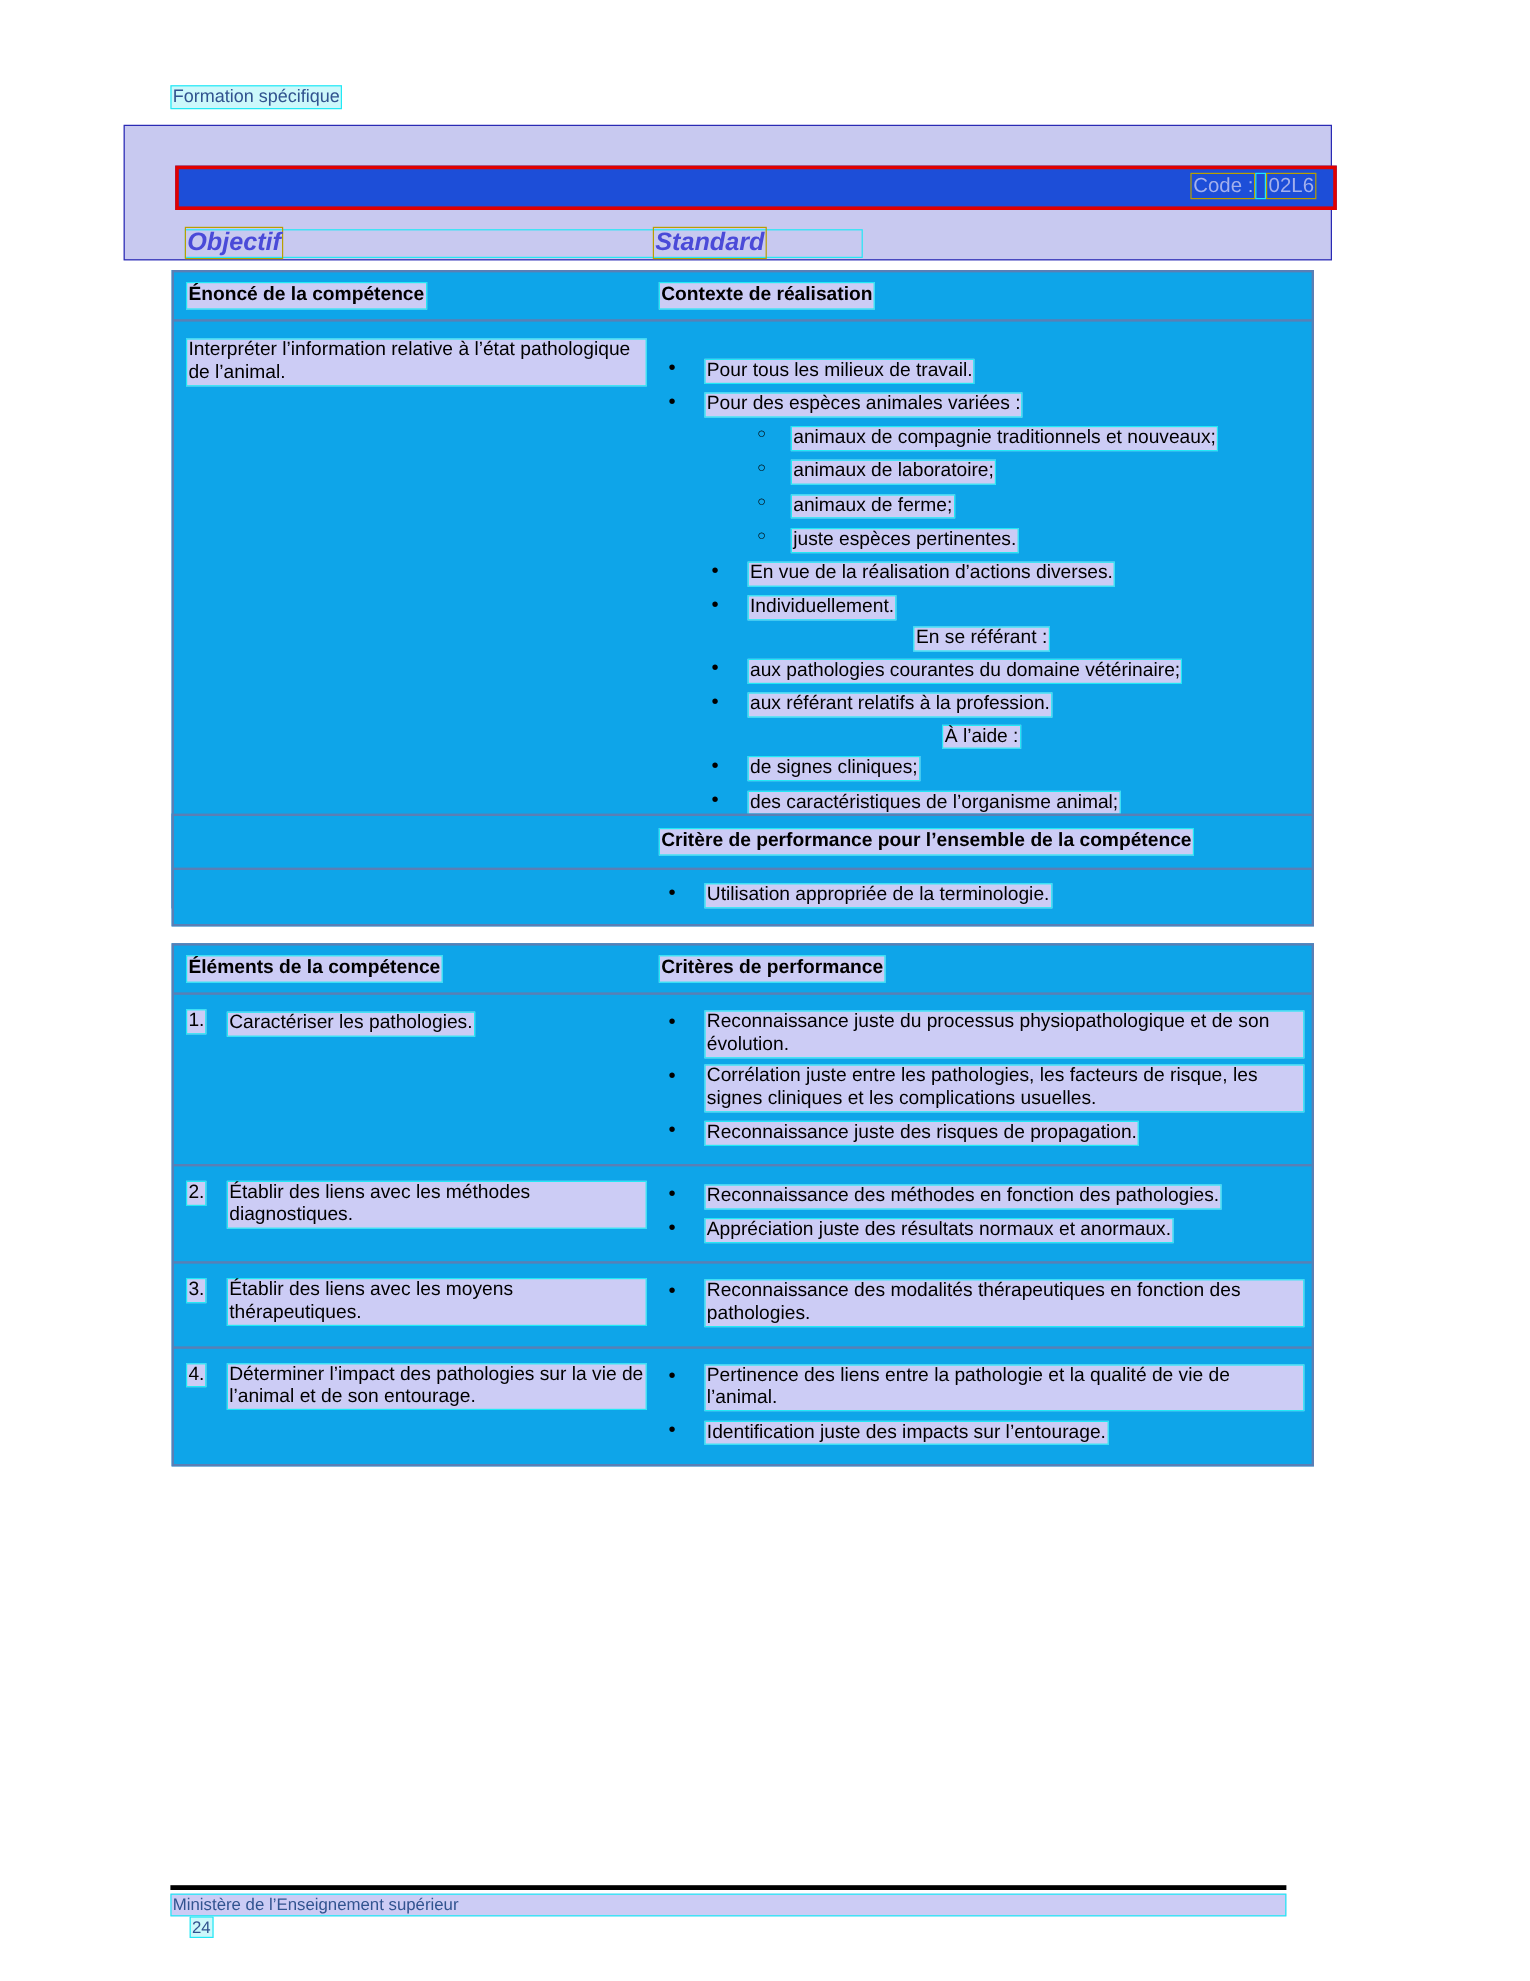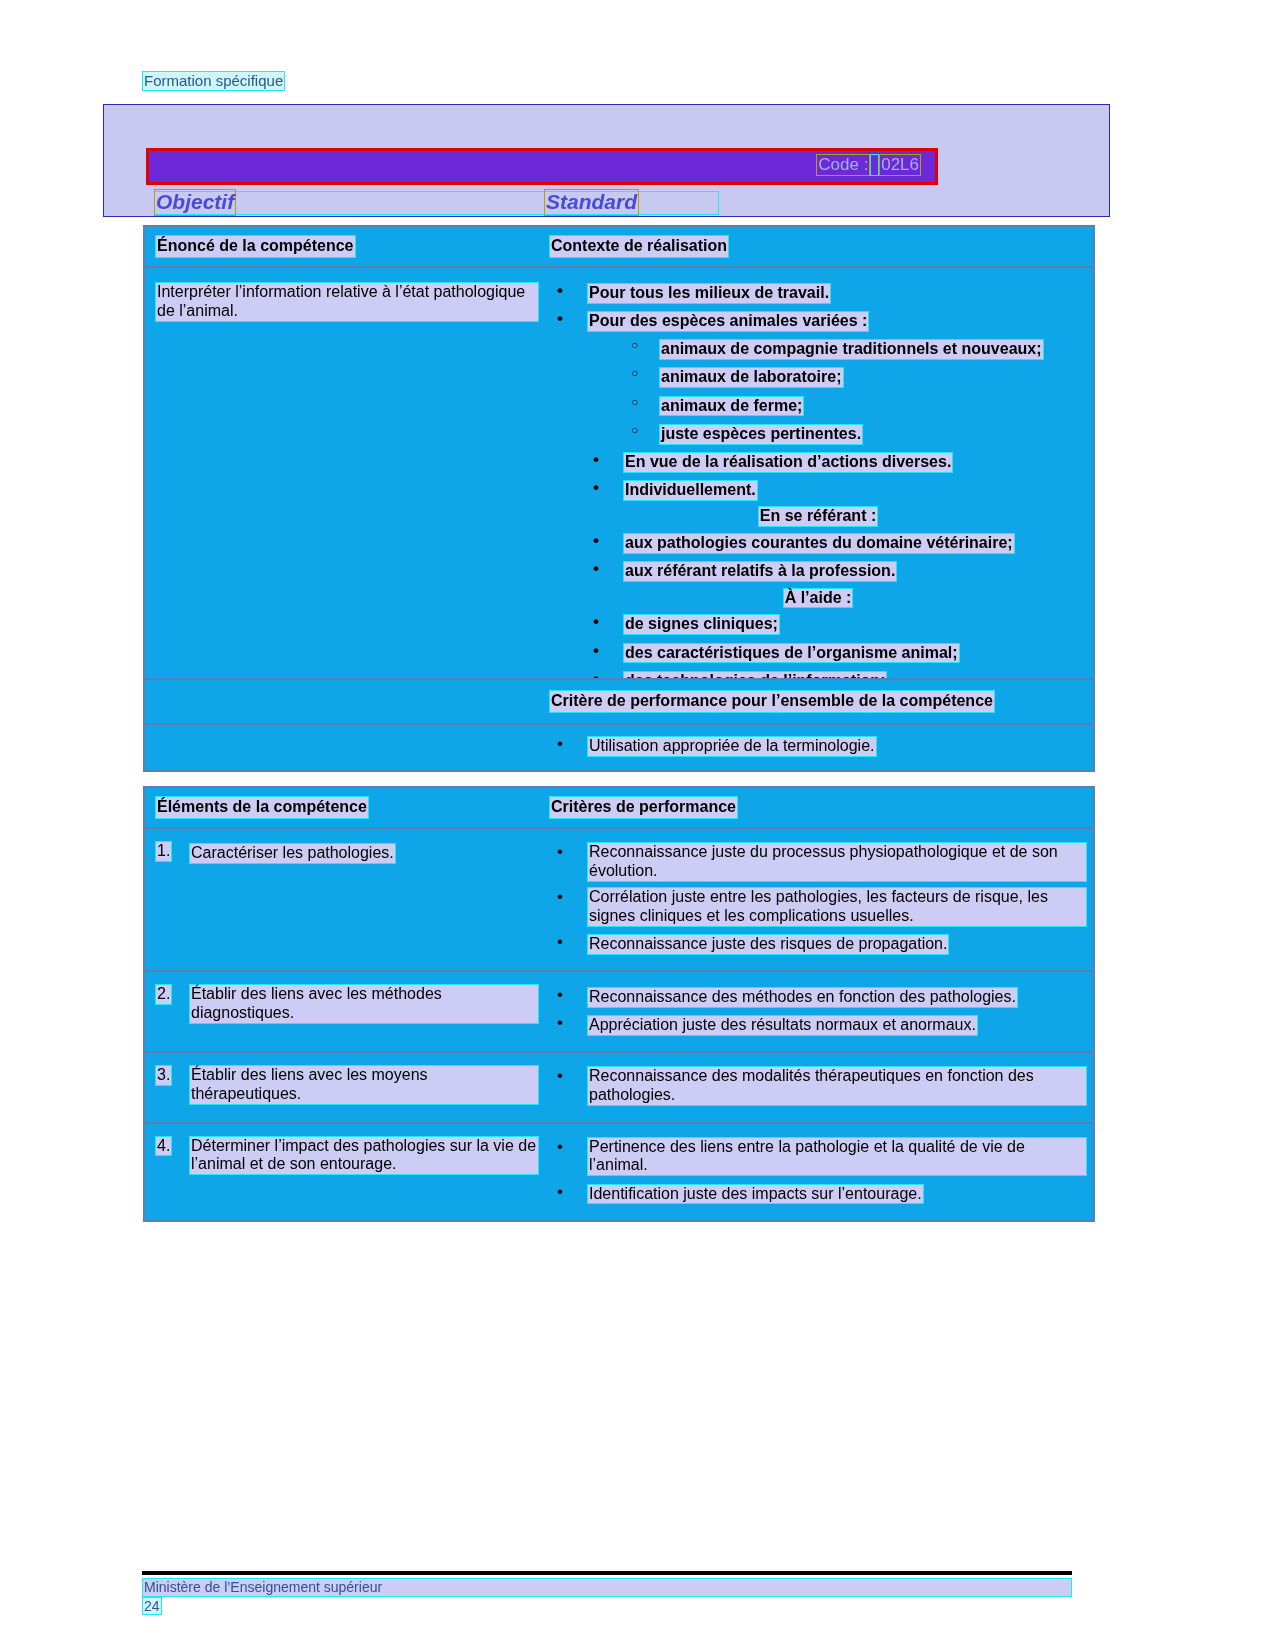--- a/index.html
+++ b/index.html
@@ -39,23 +39,23 @@
 
   #objective-banner {
     position:absolute;
     left:103px; top:104px;
     width:1007px; height:113px;
     background:#c8c9f0;
     border:1px solid #2a2ab4;
   }
   #code-bar {
     position:absolute;
-    left:42px; top:43px;
-    width:792px; height:37px;
-    background:#6d28d9;
+    left:42px; top:33px;
+    width:968px; height:37px;
+    background:#1d4ed8;
     border:3px solid #e00000;
   }
   #code-text {
     position:absolute;
     right:14px; top:3px;
     font-size:17px;
     color:#9aa8e8;
     white-space:nowrap;
   }
   #code-text .hl {
@@ -149,21 +149,21 @@
     position:absolute;
     left:142px; top:1578px;
     width:930px;
     display:flex;
     justify-content:space-between;
     font-size:14px;
     color:#31538f;
     flex-direction:column;
   }
   #footer .hl { background:#ccccf5; border-color:#22e8f5; color:#31538f; }
-  #pagenum .hl { background:#ccf8fb; }
+  #pagenum .hl { background:#ccf8fb;margin-left:16px; }
 </style>
 </head>
 <body>
 
 <div id="page">
 
   <div id="formation-line">
     <span class="hl">Formation spécifique</span>
   </div>
 
@@ -188,21 +188,21 @@
         <span class="hl">Énoncé de la compétence</span>
       </div>
       <div class="cell-r hdr">
         <span class="hl">Contexte de réalisation</span>
       </div>
     </div>
     <div class="trow">
       <div class="cell-l body-txt" style="padding-top:14px;">
         <span class="hl">Interpréter l’information relative à l’état pathologique de l’animal.</span>
       </div>
-      <div class="cell-r" style="padding-top:12px; padding-bottom:14px;font-weight:bold;">
+      <div class="cell-r" style="padding-top:28px; padding-bottom:14px;">
 
         <ul class="b1">
           <li><span class="hl">Pour tous les milieux de travail.</span></li>
           <li><span class="hl">Pour des espèces animales variées :</span></li>
         </ul>
 
         <ul class="b2">
           <li><span class="hl">animaux de compagnie traditionnels et nouveaux;</span></li>
           <li><span class="hl">animaux de laboratoire;</span></li>
           <li><span class="hl">animaux de ferme;</span></li>

